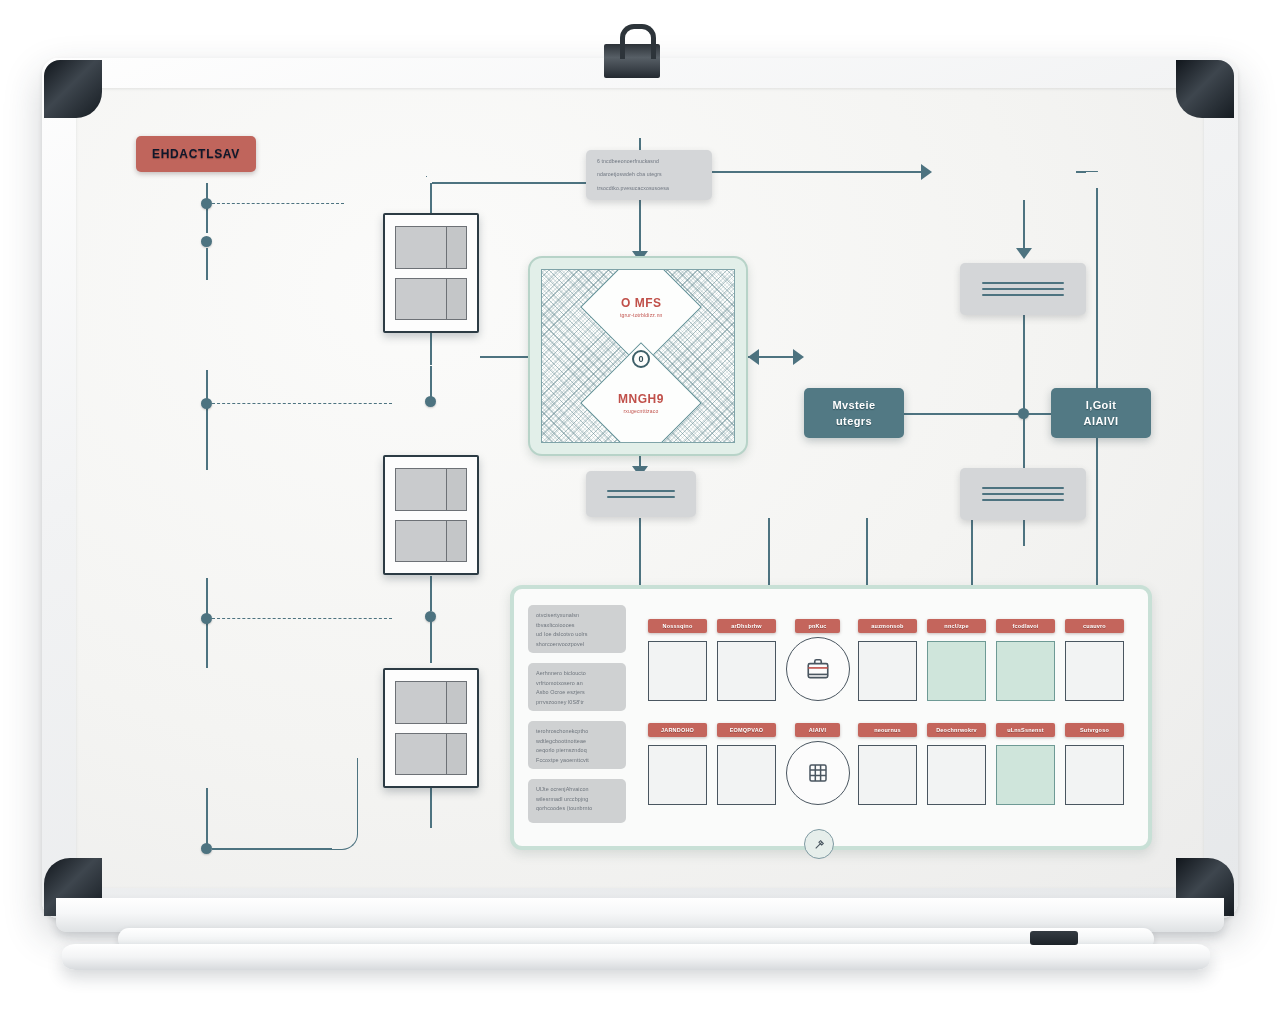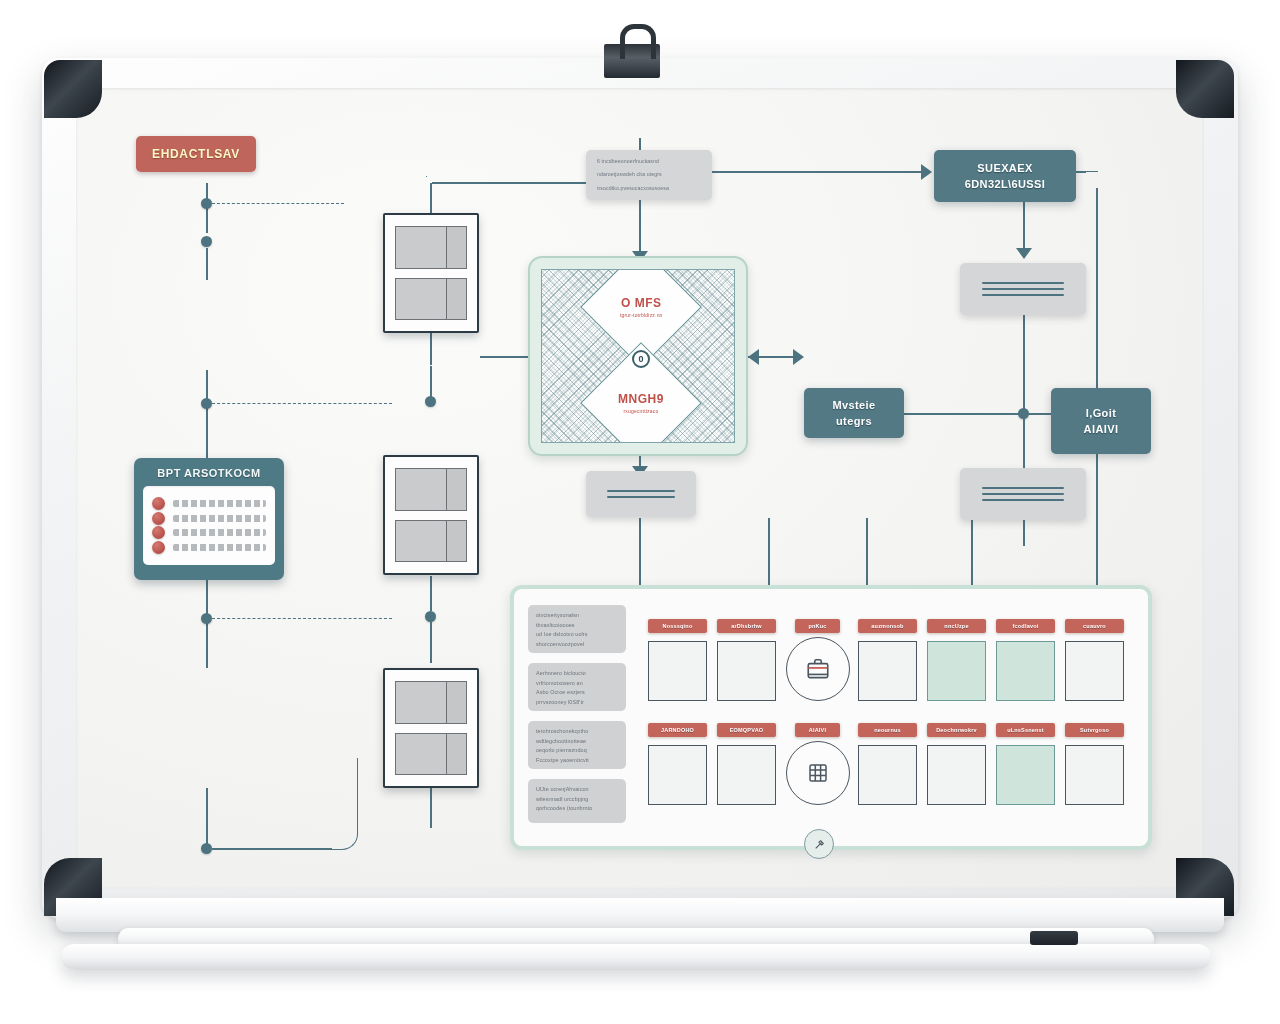--- a/index.html
+++ b/index.html
@@ -65,21 +65,21 @@
   }
   .wb-marker {
     position: absolute; left: 1030px; top: 931px; width: 48px; height: 14px;
     background: linear-gradient(180deg,#343b42,#1d2329); border-radius: 3px; z-index: 10;
   }
 
   
   .node { position: absolute; }
 
   .tag-red {
-    background: #c0655c; color: #fef9c3; border-radius: 5px;
+    background: #c0655c; color: #0f172a; border-radius: 5px;
     display: flex; align-items: center; justify-content: center;
     font-weight: bold; letter-spacing: .7px;
     box-shadow: 0 2px 5px rgba(60,40,38,.28);
     text-shadow: 0 1px 1px rgba(90,40,35,.5);
   }
 
   .card-teal {
     background: #4e7a85; border-radius: 7px; padding: 9px 9px 10px 9px;
     box-shadow: 0 4px 10px rgba(40,60,70,.30);
   }
@@ -301,41 +301,20 @@
     <div class="ln v" style="left:1020px; top:430px; height:72px;"></div>
     <div class="dot" style="left:1015px; top:498px;"></div>
 
     <div class="ln v" style="left:947px; top:430px; height:28px;"></div>
 
     <div class="node tag-red" style="left:60px; top:48px; width:120px; height:36px; font-size:12px;">
       <span>EHDACTLSAV</span>
     </div>
 
 
-    <div class="node card-teal" style="left:58px; top:370px; width:150px; height:122px;">
-      <div class="card-title">BPT ARSOTKOCM</div>
-      <div class="card-inner">
-        <div class="bullet-row">
-            <div class="bullet-dot"></div>
-            <div class="bullet-text"></div>
-          </div>
-        <div class="bullet-row">
-            <div class="bullet-dot"></div>
-            <div class="bullet-text"></div>
-          </div>
-        <div class="bullet-row">
-            <div class="bullet-dot"></div>
-            <div class="bullet-text"></div>
-          </div>
-        <div class="bullet-row">
-            <div class="bullet-dot"></div>
-            <div class="bullet-text"></div>
-          </div>
-      </div>
-    </div>
 
 
     <div class="node screen-card" style="left:307px; top:125px; width:96px; height:120px;">
       <div class="screen-pane">
           <div class="pane-main"></div>
           <div class="pane-side"></div>
         </div>
       <div class="screen-pane">
           <div class="pane-main"></div>
           <div class="pane-side"></div>
@@ -361,24 +340,20 @@
           <div class="pane-side"></div>
         </div>
     </div>
 
     <div class="node box-gray" style="left:510px; top:62px; width:126px; height:50px; padding:7px 11px; align-items:flex-start;">
       <div class="gray-line-txt">6 tncdbeeonoerfnuckasnd</div>
       <div class="gray-line-txt">ndaroetjoswdeh cba utegrs</div>
       <div class="gray-line-txt">trsocdtko.pvesucacxosusoesa</div>
     </div>
 
-    <div class="node box-teal" style="left:858px; top:62px; width:142px; height:52px;">
-      <span>SUEXAEX</span>
-      <span>6DN32L\6USSI</span>
-    </div>
 
     <div class="node decision-wrap" style="left:452px; top:168px; width:220px; height:200px;">
       <div class="decision-grid">
         <div class="diamond" style="left:56px; top:-6px; width:86px; height:86px;">
           <div class="dlabel">
             <div class="d1">O MFS</div>
             <div class="d2">tgrur-totrbldizz.nn</div>
           </div>
         </div>
         <div class="diamond" style="left:56px; top:90px; width:86px; height:86px;">
@@ -405,21 +380,21 @@
     </div>
     <div class="node box-gray" style="left:510px; top:383px; width:110px; height:46px;">
       <div class="gray-rule"></div>
       <div class="gray-rule"></div>
     </div>
 
     <div class="node box-teal" style="left:728px; top:300px; width:100px; height:50px;">
       <span>Mvsteie</span>
       <span>utegrs</span>
     </div>
-    <div class="node box-teal" style="left:975px; top:300px; width:100px; height:66px;">
+    <div class="node box-teal" style="left:975px; top:300px; width:100px; height:50px;">
       <span>I,Goit</span>
       <span>AIAIVI</span>
     </div>
 
     <div class="node matrix-panel" style="left:434px; top:497px; width:642px; height:265px;">
 
       <div class="note-gray" style="left:14px; top:16px; width:98px; height:48px;">
         <div>otvcisertyxunalsn</div>
         <div>tbvaxltcoioooes</div>
         <div>ud Ioe dslcotvo uolrs</div>

